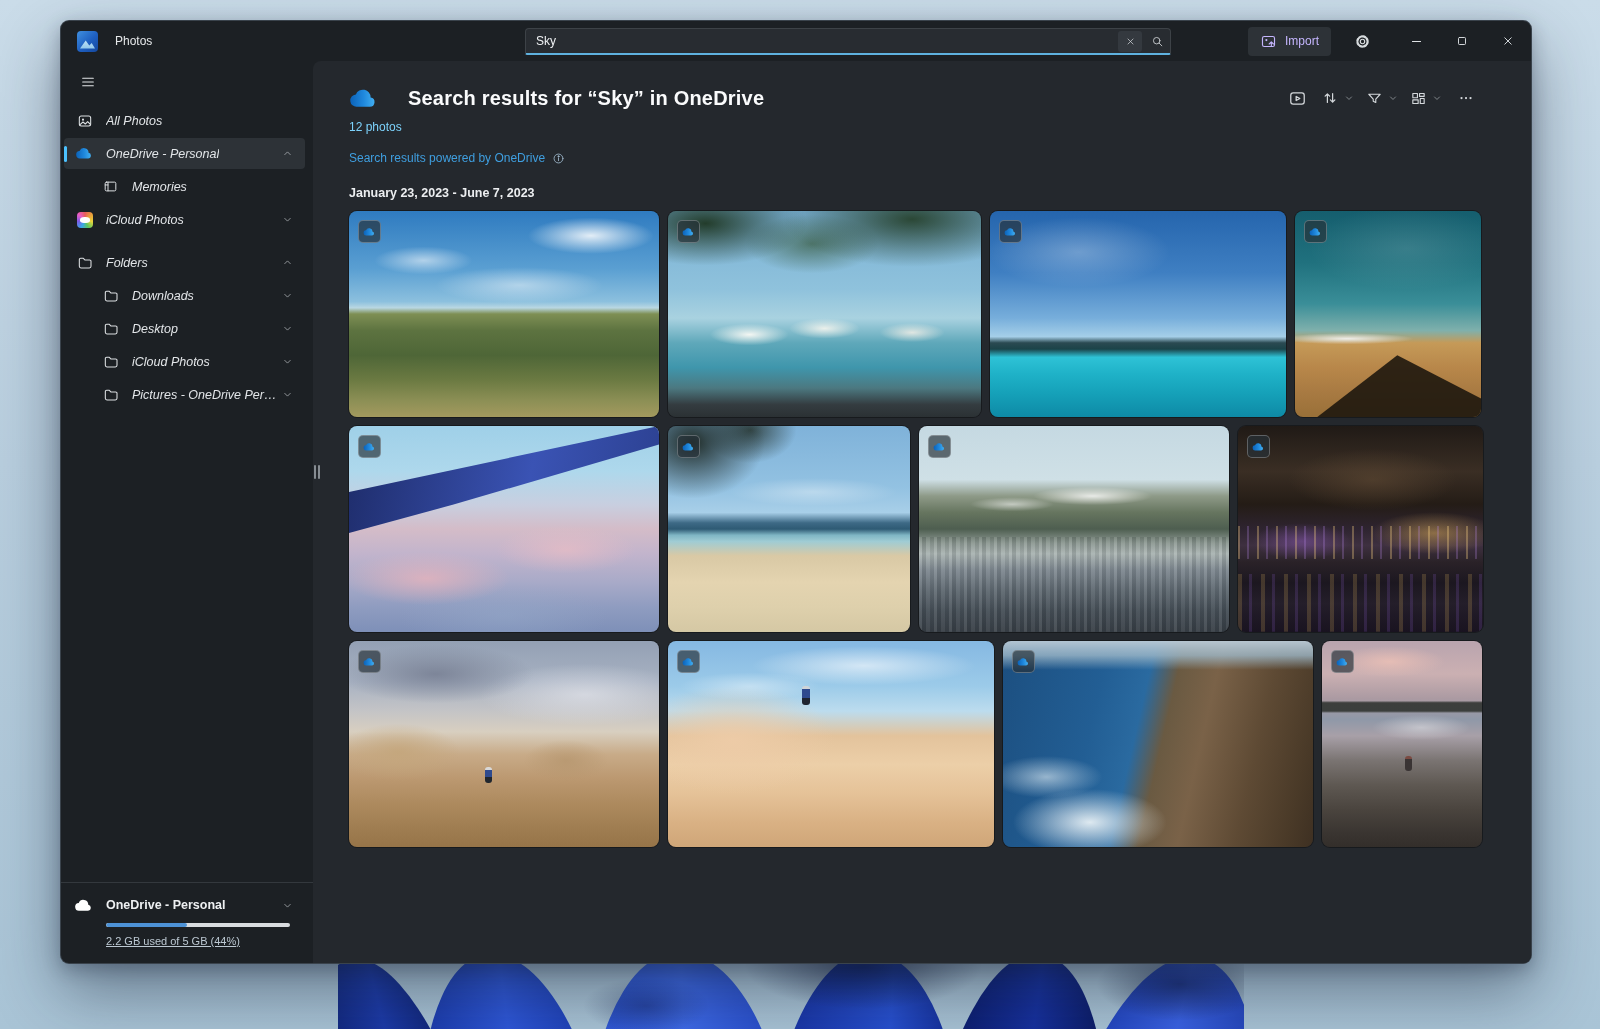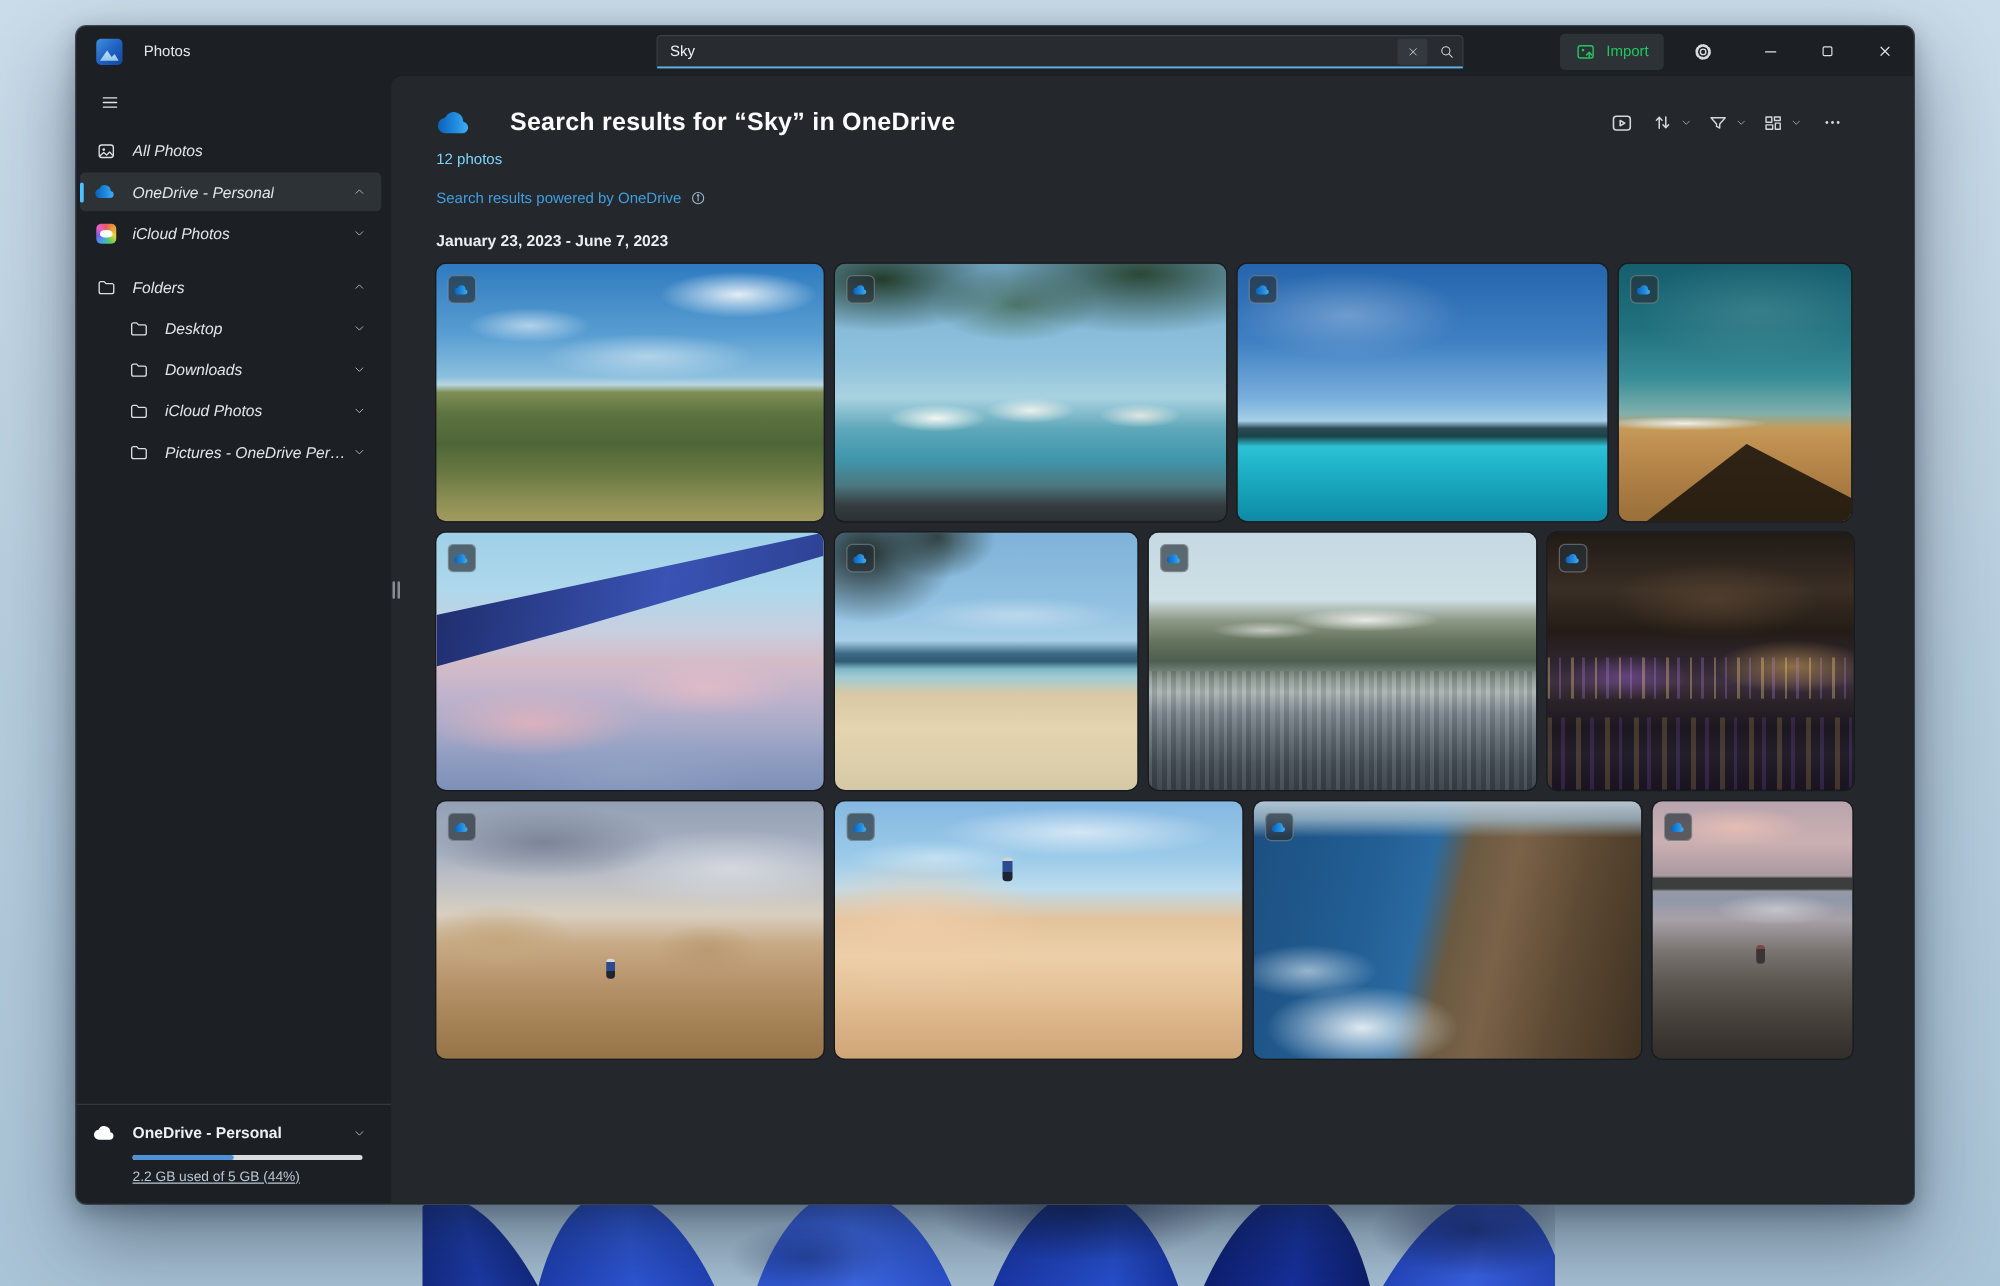--- a/index.html
+++ b/index.html
@@ -46,21 +46,21 @@
   .searchbox { position:absolute; left:464px; top:7px; width:646px; height:27px;
     background:#282c31; border:1px solid #3d4247; border-bottom:2px solid #5fb2e0;
     border-radius:4px 4px 2px 2px; display:flex; align-items:center; }
   .searchbox input { flex:1; background:transparent; border:none; outline:none; color:#f0f2f4;
     font-size:12px; padding:0 10px; font-family:inherit; }
   .clear-btn { width:24px; height:21px; margin-right:2px; border-radius:3px; background:#34393f;
     display:flex; align-items:center; justify-content:center; color:#cfd3d7; cursor:pointer; }
   .search-btn { width:26px; height:23px; display:flex; align-items:center; justify-content:center; color:#cfd3d7; cursor:pointer; }
   .tb-right { margin-left:auto; display:flex; align-items:center; height:100%; }
   .import-btn { height:29px; padding:0 12px; background:#2d3237; border-radius:4px;
-    display:flex; align-items:center; gap:8px; font-size:12px; color:#22c55e; cursor:pointer; }
+    display:flex; align-items:center; gap:8px; font-size:12px; color:#c4b5fd; cursor:pointer; }
   .gear-btn { width:34px; height:30px; margin:0 14px 0 14px; display:flex; align-items:center; justify-content:center; color:#d7dbde; cursor:pointer; border-radius:4px; }
   .win-btn { width:46px; height:40px; display:flex; align-items:center; justify-content:center; color:#dfe3e6; cursor:pointer; }
 
   
   .sidebar { position:absolute; left:0; top:40px; width:252px; bottom:0; font-size:12.5px; }
   .hamburger { width:34px; height:30px; margin:6px 0 8px 10px; display:flex; align-items:center; justify-content:center; color:#e2e5e8; cursor:pointer; border-radius:4px; }
   .side-item { position:relative; height:31px; margin:2px 8px 2px 3px; border-radius:4px;
     display:flex; align-items:center; cursor:pointer; color:#e2e5e8; }
   .side-item.sel { background:#2d3237; }
   .accent-pill { position:absolute; left:0; top:7.5px; width:3px; height:16px; border-radius:2px; background:#4cc2ff; }
@@ -358,20 +358,28 @@
           </svg>
         </span>
       <span class="slabel">OneDrive - Personal</span>
       <span class="chev">
           <svg class="ic" width="11" height="11">
             <use href="#i-chevu" class="stk"></use>
           </svg>
         </span>
     </div>
 
+    <div class="side-item indent">
+      <span class="sicon">
+          <svg class="ic" width="15" height="15">
+            <use href="#i-frame" class="stk"></use>
+          </svg>
+        </span>
+      <span class="slabel">Memories</span>
+    </div>
 
     <div class="side-item">
       <span class="sicon">
           <span class="icloud-dot"></span>
         </span>
       <span class="slabel">iCloud Photos</span>
       <span class="chev">
           <svg class="ic" width="11" height="11">
             <use href="#i-chevd" class="stk"></use>
           </svg>
@@ -394,35 +402,35 @@
           </svg>
         </span>
     </div>
 
     <div class="side-item indent">
       <span class="sicon">
           <svg class="ic" width="16" height="16">
             <use href="#i-folder" class="stk"></use>
           </svg>
         </span>
-      <span class="slabel">Desktop</span>
+      <span class="slabel">Downloads</span>
       <span class="chev">
           <svg class="ic" width="11" height="11">
             <use href="#i-chevd" class="stk"></use>
           </svg>
         </span>
     </div>
 
     <div class="side-item indent">
       <span class="sicon">
           <svg class="ic" width="16" height="16">
             <use href="#i-folder" class="stk"></use>
           </svg>
         </span>
-      <span class="slabel">Downloads</span>
+      <span class="slabel">Desktop</span>
       <span class="chev">
           <svg class="ic" width="11" height="11">
             <use href="#i-chevd" class="stk"></use>
           </svg>
         </span>
     </div>
 
     <div class="side-item indent">
       <span class="sicon">
           <svg class="ic" width="16" height="16">

